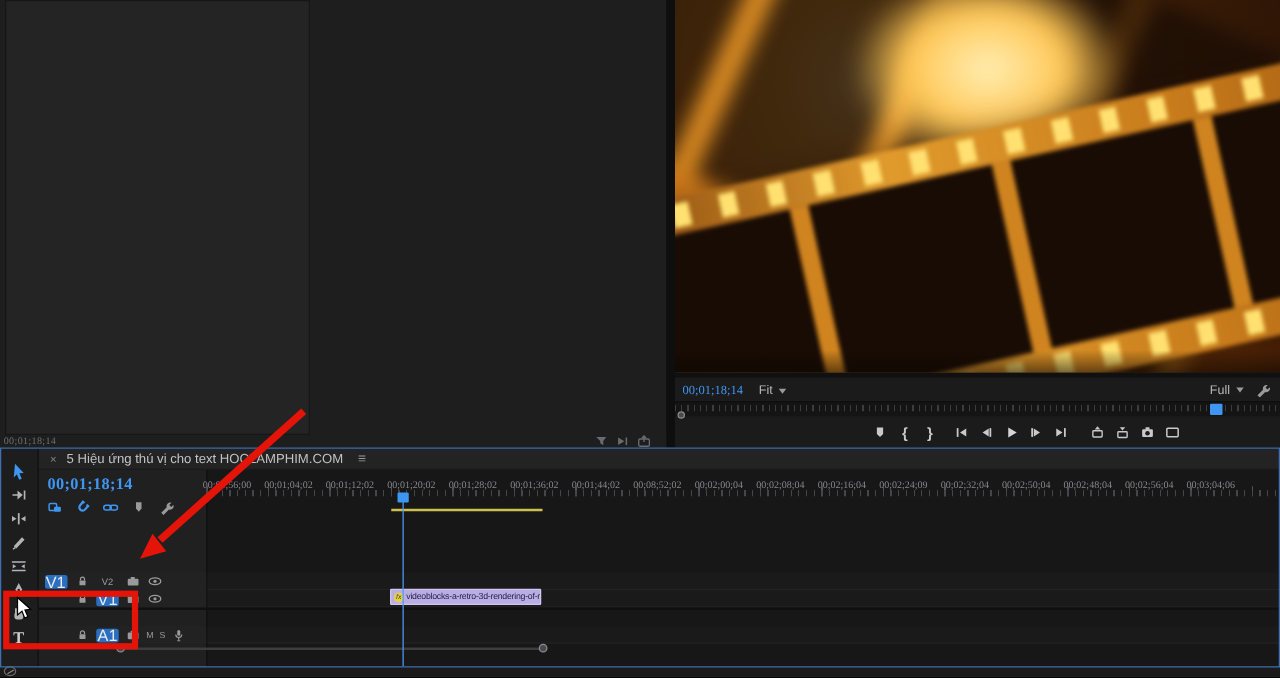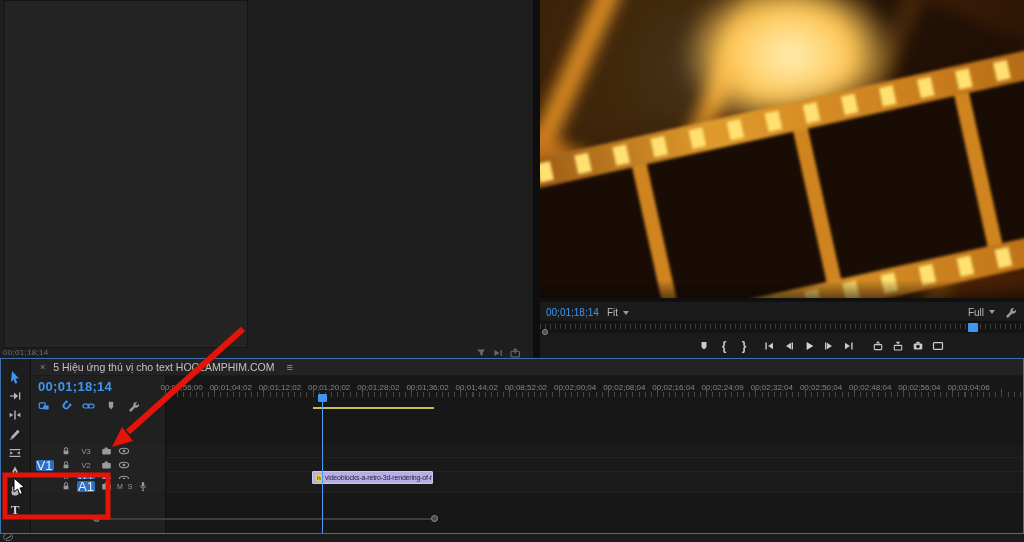--- a/index.html
+++ b/index.html
@@ -1,20 +1,20 @@
 <!DOCTYPE html>
 <html><head>
 <meta charset="utf-8">
 <style>
   *{box-sizing:border-box;margin:0;padding:0}
   html,body{background:#000}
   #app{position:relative;width:1024px;height:542px;background:#0e0e0f;overflow:hidden;
        font-family:"Liberation Sans",sans-serif;color:#c8c8ca;font-size:10px;-webkit-font-smoothing:antialiased}
   .abs{position:absolute}
-  .mono{font-family:Liberation Sans, sans-serif}
+  .mono{font-family:Liberation Serif, serif}
   svg{display:block}
 
   
   #left-panel{left:0;top:0;width:533px;height:358px;background:#1e1e1f}
   #lp-inner{left:4px;top:0;width:244px;height:348px;background:#242425;border:1px solid #161617}
   #lp-bottom{left:0;top:348px;width:533px;height:10px;background:#1e1e1f}
   #lp-tc{left:3px;top:0;font-size:8px;color:#6f6f72;letter-spacing:.3px}
   #lp-icons{right:12px;top:0;display:flex;gap:7px;align-items:center;height:10px}
   #lp-icons svg{opacity:.75}
 
@@ -349,39 +349,20 @@
         <span class="rl mono">00;02;32;04</span>
         <span class="rl mono">00;02;50;04</span>
         <span class="rl mono">00;02;48;04</span>
         <span class="rl mono">00;02;56;04</span>
         <span class="rl mono">00;03;04;06</span>
       </div>
     <div id="ruler-ticks2" class="abs"></div>
     <div id="ruler-ticks" class="abs"></div>
     <div id="workarea" class="abs"></div>
 
-    <div class="trow" style="top:85px">
-      <div class="thead">
-        <span class="patchcol"></span>
-        <svg class="hic" width="10" height="10" viewBox="0 0 10 10">
-            <path d="M3.4 4.4V3.2a1.6 1.6 0 013.2 0v1.2" fill="none" stroke="#9a9a9c" stroke-width="1"></path>
-            <rect x="2.6" y="4.4" width="4.8" height="3.8" rx=".5" fill="#9a9a9c"></rect>
-          </svg>
-        <span class="tname-plain">V3</span>
-        <svg class="hic" width="11" height="10" viewBox="0 0 11 10">
-            <rect x="3.6" y="1.6" width="3.2" height="1.6" rx=".4" fill="#9a9a9c"></rect>
-            <rect x="1.2" y="3" width="8.6" height="5.4" rx=".8" fill="#9a9a9c"></rect>
-          </svg>
-        <svg class="hic" width="12" height="10" viewBox="0 0 12 10">
-            <ellipse cx="6" cy="5" rx="4.6" ry="2.7" fill="none" stroke="#9a9a9c" stroke-width="1.1"></ellipse>
-            <circle cx="6" cy="5" r="1.3" fill="#9a9a9c"></circle>
-          </svg>
-      </div>
-      <div class="tcontent"></div>
-    </div>
 
     <div class="trow" style="top:99px">
       <div class="thead">
         <span class="patchcol">
             <span class="patch-btn">V1</span>
           </span>
         <svg class="hic" width="10" height="10" viewBox="0 0 10 10">
             <path d="M3.4 4.4V3.2a1.6 1.6 0 013.2 0v1.2" fill="none" stroke="#9a9a9c" stroke-width="1"></path>
             <rect x="2.6" y="4.4" width="4.8" height="3.8" rx=".5" fill="#9a9a9c"></rect>
           </svg>
@@ -413,21 +394,21 @@
         <svg class="hic" width="12" height="10" viewBox="0 0 12 10">
             <ellipse cx="6" cy="5" rx="4.6" ry="2.7" fill="none" stroke="#9a9a9c" stroke-width="1.1"></ellipse>
             <circle cx="6" cy="5" r="1.3" fill="#9a9a9c"></circle>
           </svg>
       </div>
       <div class="tcontent"></div>
     </div>
 
     <div id="av-divider" class="abs"></div>
 
-    <div class="trow" style="top:120px;height:14px">
+    <div class="trow" style="top:142px;height:14px">
       <div class="thead">
         <span class="patchcol"></span>
         <svg class="hic" width="10" height="10" viewBox="0 0 10 10">
             <path d="M3.4 4.4V3.2a1.6 1.6 0 013.2 0v1.2" fill="none" stroke="#9a9a9c" stroke-width="1"></path>
             <rect x="2.6" y="4.4" width="4.8" height="3.8" rx=".5" fill="#9a9a9c"></rect>
           </svg>
         <span class="tname-btn">A1</span>
         <svg class="hic" width="11" height="10" viewBox="0 0 11 10">
             <rect x="3.6" y="1.6" width="3.2" height="1.6" rx=".4" fill="#9a9a9c"></rect>
             <rect x="1.2" y="3" width="8.6" height="5.4" rx=".8" fill="#9a9a9c"></rect>

